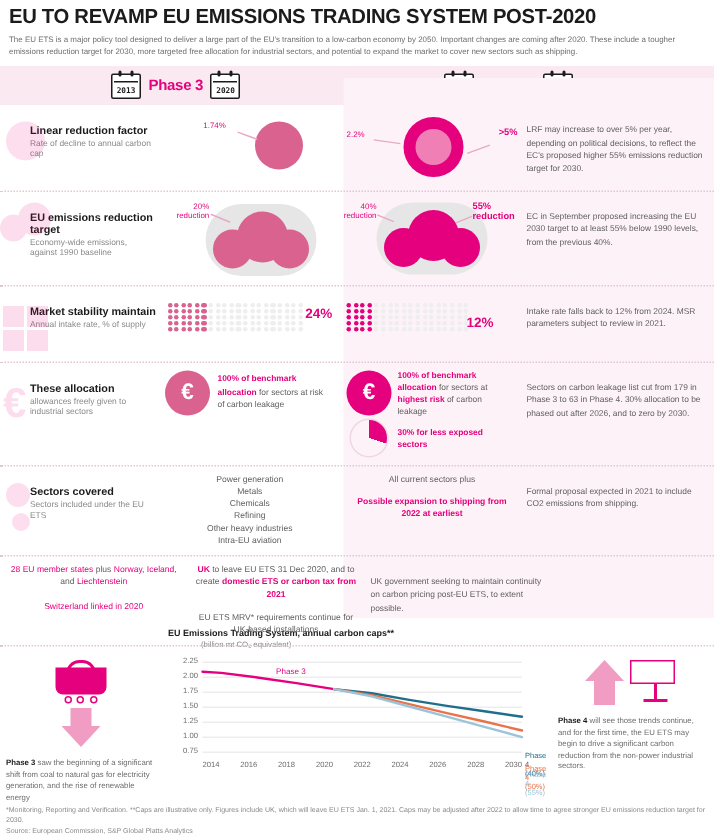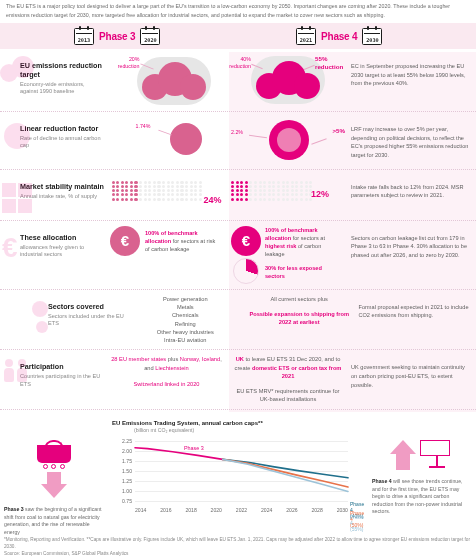--- a/index.html
+++ b/index.html
@@ -155,20 +155,21 @@
   .panel-solar { position: relative; width: 34px; height: 30px; }
   .panel-top { width: 30px; height: 16px; border: 1.6px solid #e5007d; }
   .panel-stem { width: 2.4px; height: 10px; background: #e5007d; margin: 0 auto; }
   .panel-base { width: 16px; height: 2.4px; background: #e5007d; margin: 0 auto; }
 </style>
 </head>
 <body>
 
 <div class="page">
 
+  <div class="hdr-title">EU TO REVAMP EU EMISSIONS TRADING SYSTEM POST-2020</div>
   <div class="hdr-sub">The EU ETS is a major policy tool designed to deliver a large part of the EU's transition to a low-carbon economy by 2050. Important changes are coming after 2020. These include a tougher emissions reduction target for 2030, more targeted free allocation for industrial sectors, and potential to expand the market to cover new sectors such as shipping.</div>
 
   <div class="phase-band">
     <div class="phase-group phase-3-grp">
       <div class="cal">
         <div class="cal-bar"></div>
         <span class="cal-year">2013</span>
       </div>
       <span class="phase-label">Phase 3</span>
       <div class="cal">
@@ -185,20 +186,52 @@
       <div class="cal">
         <div class="cal-bar"></div>
         <span class="cal-year">2030</span>
       </div>
     </div>
   </div>
 
   <div class="col-tint"></div>
 
   <div class="rows">
+
+    <div class="row" style="min-height:50px;">
+      <div class="cell-label">
+        <div class="ghost" style="width:26px;height:26px;border-radius:50%;background:#e5007d;left:4px;top:6px;"></div>
+        <div class="lbl-title">Linear reduction factor</div>
+        <div class="lbl-sub">Rate of decline to annual carbon cap</div>
+      </div>
+
+      <div class="cell-p3">
+        <div style="position:relative;width:110px;height:44px;">
+          <div class="circ" style="position:absolute;left:58px;top:6px;width:32px;height:32px;"></div>
+          <div class="callout" style="left:24px;top:6px;">1.74%</div>
+          <div class="leader" style="left:46px;top:15px;width:14px;transform:rotate(20deg);"></div>
+        </div>
+      </div>
+
+      <div class="cell-p4">
+        <div style="position:relative;width:118px;height:46px;">
+          <div class="circ-outer" style="position:absolute;left:40px;top:3px;">
+            <div class="circ-inner"></div>
+          </div>
+          <div class="callout" style="left:2px;top:12px;">2.2%</div>
+          <div class="leader" style="left:20px;top:19px;width:18px;transform:rotate(8deg);"></div>
+          <div class="callout strong" style="right:2px;top:10px;">&gt;5%</div>
+          <div class="leader" style="right:20px;top:24px;width:16px;transform:rotate(-20deg);"></div>
+        </div>
+      </div>
+
+      <div class="cell-note">
+        <div class="note-txt">LRF may increase to over 5% per year, depending on political decisions, to reflect the EC's proposed higher 55% emissions reduction target for 2030.</div>
+      </div>
+    </div>
 
     <div class="row" style="min-height:60px;">
       <div class="cell-label">
         <div class="ghost">
           <div style="width:40px;height:26px;position:relative;">
             <div style="position:absolute;left:0;top:8px;width:18px;height:18px;border-radius:50%;background:#e5007d;"></div>
             <div style="position:absolute;left:12px;top:0;width:22px;height:22px;border-radius:50%;background:#e5007d;"></div>
           </div>
         </div>
         <div class="lbl-title">EU emissions reduction target</div>
@@ -229,52 +262,20 @@
 reduction</div>
           <div class="leader" style="left:22px;top:12px;width:12px;transform:rotate(22deg);"></div>
           <div class="callout strong" style="right:-2px;top:1px;white-space:pre-line;text-align:left;width:34px;">55%
 reduction</div>
           <div class="leader" style="right:32px;top:13px;width:12px;transform:rotate(-22deg);"></div>
         </div>
       </div>
 
       <div class="cell-note">
         <div class="note-txt">EC in September proposed increasing the EU 2030 target to at least 55% below 1990 levels, from the previous 40%.</div>
-      </div>
-    </div>
-
-    <div class="row" style="min-height:50px;">
-      <div class="cell-label">
-        <div class="ghost" style="width:26px;height:26px;border-radius:50%;background:#e5007d;left:4px;top:6px;"></div>
-        <div class="lbl-title">Linear reduction factor</div>
-        <div class="lbl-sub">Rate of decline to annual carbon cap</div>
-      </div>
-
-      <div class="cell-p3">
-        <div style="position:relative;width:110px;height:44px;">
-          <div class="circ" style="position:absolute;left:58px;top:6px;width:32px;height:32px;"></div>
-          <div class="callout" style="left:24px;top:6px;">1.74%</div>
-          <div class="leader" style="left:46px;top:15px;width:14px;transform:rotate(20deg);"></div>
-        </div>
-      </div>
-
-      <div class="cell-p4">
-        <div style="position:relative;width:118px;height:46px;">
-          <div class="circ-outer" style="position:absolute;left:40px;top:3px;">
-            <div class="circ-inner"></div>
-          </div>
-          <div class="callout" style="left:2px;top:12px;">2.2%</div>
-          <div class="leader" style="left:20px;top:19px;width:18px;transform:rotate(8deg);"></div>
-          <div class="callout strong" style="right:2px;top:10px;">&gt;5%</div>
-          <div class="leader" style="right:20px;top:24px;width:16px;transform:rotate(-20deg);"></div>
-        </div>
-      </div>
-
-      <div class="cell-note">
-        <div class="note-txt">LRF may increase to over 5% per year, depending on political decisions, to reflect the EC's proposed higher 55% emissions reduction target for 2030.</div>
       </div>
     </div>
 
     <div class="row" style="min-height:48px;">
       <div class="cell-label">
         <div class="ghost" style="left:2px;top:8px;">
           <div style="display:grid;grid-template-columns:repeat(2,14px);grid-auto-rows:14px;gap:2px;">
             <div style="background:#e5007d;"></div>
               <div style="background:#e5007d;"></div>
             <div style="background:#e5007d;"></div>
@@ -382,21 +383,21 @@
               <div class="dot"></div>
               <div class="dot"></div>
               <div class="dot"></div>
               <div class="dot"></div>
               <div class="dot"></div>
               <div class="dot"></div>
               <div class="dot"></div>
               <div class="dot"></div>
               <div class="dot"></div>
             </div>
-          <div class="pctbig" style="right:4px;top:20px;margin-left:48px;">24%</div>
+          <div class="pctbig" style="right:4px;top:8px;margin-left:48px;">24%</div>
         </div>
       </div>
 
       <div class="cell-p4">
         <div style="position:relative;width:118px;height:40px;text-align:right;">
           <div class="dotgrid" id="grid-p4" style="position:absolute;left:2px;top:6px;grid-template-columns:repeat(18,4.6px);">
               <div class="dot on"></div>
               <div class="dot on"></div>
               <div class="dot on"></div>
               <div class="dot on"></div>
@@ -533,21 +534,21 @@
             </div>
           </div>
         </div>
       </div>
 
       <div class="cell-note">
         <div class="note-txt">Sectors on carbon leakage list cut from 179 in Phase 3 to 63 in Phase 4. 30% allocation to be phased out after 2026, and to zero by 2030.</div>
       </div>
     </div>
 
-    <div class="row" style="min-height:56px;padding-left:28px;">
+    <div class="row" style="min-height:56px;">
       <div class="cell-label">
         <div class="ghost" style="left:4px;top:6px;">
           <div style="width:16px;height:16px;border-radius:50%;background:#e5007d;"></div>
           <div style="width:12px;height:12px;border-radius:50%;background:#e5007d;margin-top:4px;margin-left:4px;"></div>
         </div>
         <div class="lbl-title">Sectors covered</div>
         <div class="lbl-sub">Sectors included under the EU ETS</div>
       </div>
 
       <div class="cell-p3">
@@ -567,36 +568,20 @@
           <div class="hi" style="margin-top:7px;">Possible expansion to shipping from 2022 at earliest</div>
         </div>
       </div>
 
       <div class="cell-note">
         <div class="note-txt">Formal proposal expected in 2021 to include CO2 emissions from shipping.</div>
       </div>
     </div>
 
     <div class="row" style="min-height:50px;">
-      <div class="cell-label">
-        <div class="ghost" style="left:4px;top:4px;">
-          <div style="display:flex;gap:3px;">
-            <div>
-              <div style="width:8px;height:8px;border-radius:50%;background:#e5007d;margin:0 auto;"></div>
-              <div style="width:10px;height:14px;border-radius:4px 4px 2px 2px;background:#e5007d;margin-top:1px;"></div>
-            </div>
-            <div>
-              <div style="width:8px;height:8px;border-radius:50%;background:#e5007d;margin:0 auto;"></div>
-              <div style="width:10px;height:14px;border-radius:4px 4px 2px 2px;background:#e5007d;margin-top:1px;"></div>
-            </div>
-          </div>
-        </div>
-        <div class="lbl-title">Participation</div>
-        <div class="lbl-sub">Countries participating in the EU ETS</div>
-      </div>
 
       <div class="cell-p3">
         <div class="centerlist" style="padding:0 4px;">
           <div>
             <span class="hi2">28 EU member states</span><span> plus </span><span class="hi2">Norway, Iceland</span><span>, and </span><span class="hi2">Liechtenstein</span>
           </div>
           <div class="hi2" style="margin-top:8px;">Switzerland linked in 2020</div>
         </div>
       </div>
 

